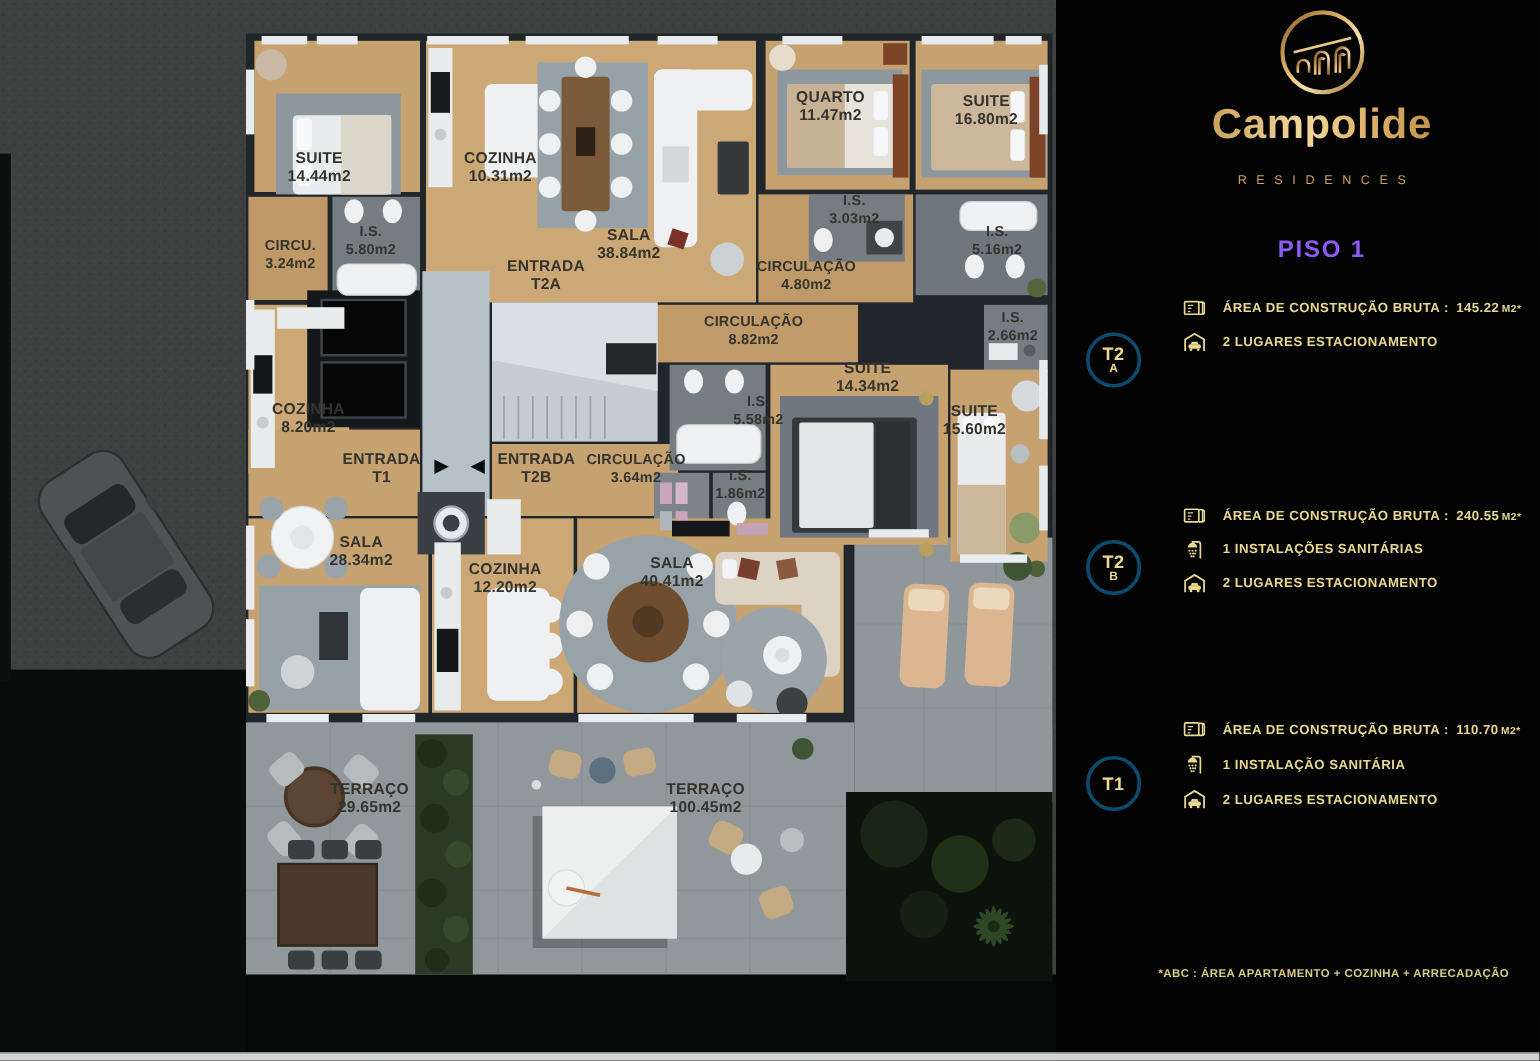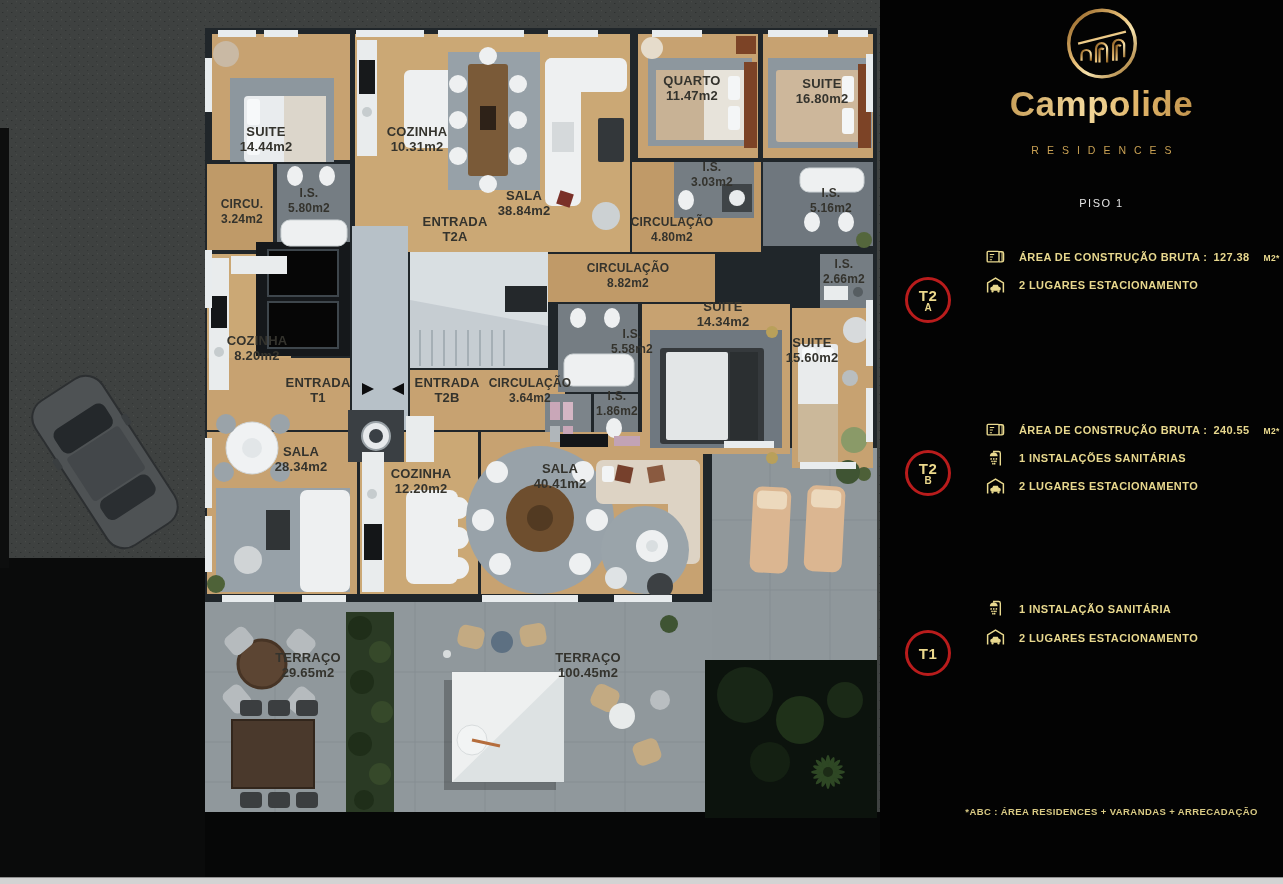--- a/index.html
+++ b/index.html
@@ -11,36 +11,36 @@
   .rname.sm{font-size:12px;}
   
   .panel{position:absolute;left:880px;top:0;width:403px;height:884px;background:#030303;}
   .brandwrap{position:absolute;left:40px;top:6px;width:363px;text-align:center;}
   .logomark{display:block;margin:0 auto;}
   .brand{font-size:35px;font-weight:bold;letter-spacing:.5px;margin-top:-4px;
          background:linear-gradient(92deg,#8a5c20 0%,#c59a52 22%,#f2d89c 46%,#e0b468 60%,#8f5f22 100%);
          -webkit-background-clip:text;background-clip:text;color:transparent;}
   .brandsub{font-size:10.5px;letter-spacing:8px;color:#c9a154;margin-top:20px;padding-left:8px;}
   .piso{position:absolute;left:40px;top:197px;width:363px;text-align:center;
-        color:#e5e5e5;font-size:11px;font-weight:normal;letter-spacing:1.5px;}
+        color:#8b5cf6;font-size:20px;font-weight:bold;letter-spacing:1.5px;}
   .unit{position:absolute;left:0;width:403px;}
-  .badge{position:absolute;left:25px;width:40px;height:40px;border:3px solid #b91c1c;
+  .badge{position:absolute;left:25px;width:40px;height:40px;border:3px solid #0c4a6e;
          border-radius:50%;display:flex;flex-direction:column;align-items:center;
          justify-content:center;color:#ecd98c;line-height:1;}
   .badge .b1{font-size:15px;font-weight:bold;letter-spacing:.5px;}
   .badge .b2{font-size:10px;font-weight:bold;margin-top:0px;}
   .badge .b2:empty{display:none;}
   .rows{margin-left:103px;}
   .row{display:flex;align-items:center;height:28px;}
   .unit.t1 .row{height:29px;}
   .row .ic{width:24px;height:24px;flex:0 0 24px;margin-right:12px;display:flex;
            align-items:center;justify-content:center;}
   .row .txt{font-size:11px;font-weight:bold;letter-spacing:.4px;color:#e8d88e;white-space:nowrap;}
   .row .txt .val{margin-left:6px;}
-  .row .txt .unitlbl{font-size:8.5px;margin-left:14px;}
+  .row .txt .unitlbl{font-size:8.5px;margin-left:2px;}
   .footnote{position:absolute;left:60px;top:806px;width:343px;text-align:center;
             font-size:9.5px;font-weight:bold;letter-spacing:.4px;color:#d9ca84;}
   .bottombar{position:absolute;left:0;bottom:0;width:1283px;height:6px;
              background:#d3d3d3;border-top:1px solid #8f8f8f;}
 </style>
 </head>
 <body>
 
 <svg id="plan" width="880" height="884" viewBox="0 0 880 884">
   <defs>
@@ -479,21 +479,21 @@
     <div class="rows">
       <div class="row">
         <span class="ic">
           <svg width="21" height="21" viewBox="0 0 24 24" fill="none" stroke="#e9d98f" stroke-width="1.6">
             <rect x="2.5" y="5" width="13.5" height="12" rx="1"></rect>
             <path d="M5.5 8.5h5M5.5 11.5h3.5M5.5 14.5h2.5" stroke-width="1.2"></path>
             <path d="M16 5.5h3.2a2 2 0 0 1 2 2v7.5a2 2 0 0 1-2 2H16"></path>
             <path d="M19.5 5.5v11.5" stroke-width="1.2"></path>
           </svg>
           </span>
-        <span class="txt"><span>ÁREA DE CONSTRUÇÃO BRUTA :</span><b class="val">127.38</b><span class="unitlbl">M2*</span></span>
+        <span class="txt"><span>ÁREA DE CONSTRUÇÃO BRUTA :</span><b class="val">145.22</b><span class="unitlbl">M2*</span></span>
       </div>
       <div class="row">
         <span class="ic">
           <svg width="21" height="21" viewBox="0 0 24 24">
             <path d="M3 20V9l9-5.5L21 9v11" fill="none" stroke="#e9d98f" stroke-width="1.7"></path>
             <g fill="#e9d98f">
               <rect x="6" y="13.5" width="12" height="4.4" rx="2"></rect>
               <path d="M8.2 13.8l1.2-2.6h5.2l1.2 2.6z"></path>
               <circle cx="8.6" cy="18.8" r="1.3"></circle>
                 <circle cx="15.4" cy="18.8" r="1.3"></circle>
@@ -559,20 +559,31 @@
   </div>
 
   <div class="unit t1" style="top:594px">
     <div class="badge" style="top:36px">
       <span class="b1">T1</span>
 
     </div>
     <div class="rows">
       <div class="row">
         <span class="ic">
+          <svg width="21" height="21" viewBox="0 0 24 24" fill="none" stroke="#e9d98f" stroke-width="1.6">
+            <rect x="2.5" y="5" width="13.5" height="12" rx="1"></rect>
+            <path d="M5.5 8.5h5M5.5 11.5h3.5M5.5 14.5h2.5" stroke-width="1.2"></path>
+            <path d="M16 5.5h3.2a2 2 0 0 1 2 2v7.5a2 2 0 0 1-2 2H16"></path>
+            <path d="M19.5 5.5v11.5" stroke-width="1.2"></path>
+            </svg>
+          </span>
+        <span class="txt"><span>ÁREA DE CONSTRUÇÃO BRUTA :</span><b class="val">110.70</b><span class="unitlbl">M2*</span></span>
+      </div>
+      <div class="row">
+        <span class="ic">
           <svg width="21" height="21" viewBox="0 0 24 24">
             <path d="M5.5 9.5a4.5 4.5 0 0 1 9 0z" fill="#e9d98f"></path>
             <path d="M10 5.5V4h5.5a2 2 0 0 1 2 2v14" fill="none" stroke="#e9d98f" stroke-width="1.6"></path>
             <g fill="#e9d98f">
               <circle cx="7" cy="12.5" r="1"></circle>
                 <circle cx="10" cy="12.5" r="1"></circle>
                 <circle cx="13" cy="12.5" r="1"></circle>
               <circle cx="8" cy="15.2" r="1"></circle>
                 <circle cx="10.5" cy="15.2" r="1"></circle>
                 <circle cx="12.5" cy="15.2" r="1"></circle>
@@ -593,16 +604,16 @@
               <circle cx="8.6" cy="18.8" r="1.3"></circle>
                 <circle cx="15.4" cy="18.8" r="1.3"></circle>
             </g>
             </svg>
           </span>
         <span class="txt">2 LUGARES ESTACIONAMENTO</span>
       </div>
     </div>
   </div>
 
-  <div class="footnote">*ABC :  ÁREA RESIDENCES + VARANDAS + ARRECADAÇÃO</div>
+  <div class="footnote">*ABC :  ÁREA APARTAMENTO + COZINHA + ARRECADAÇÃO</div>
 </div>
 
 <div class="bottombar"></div>
 
 </body></html>

